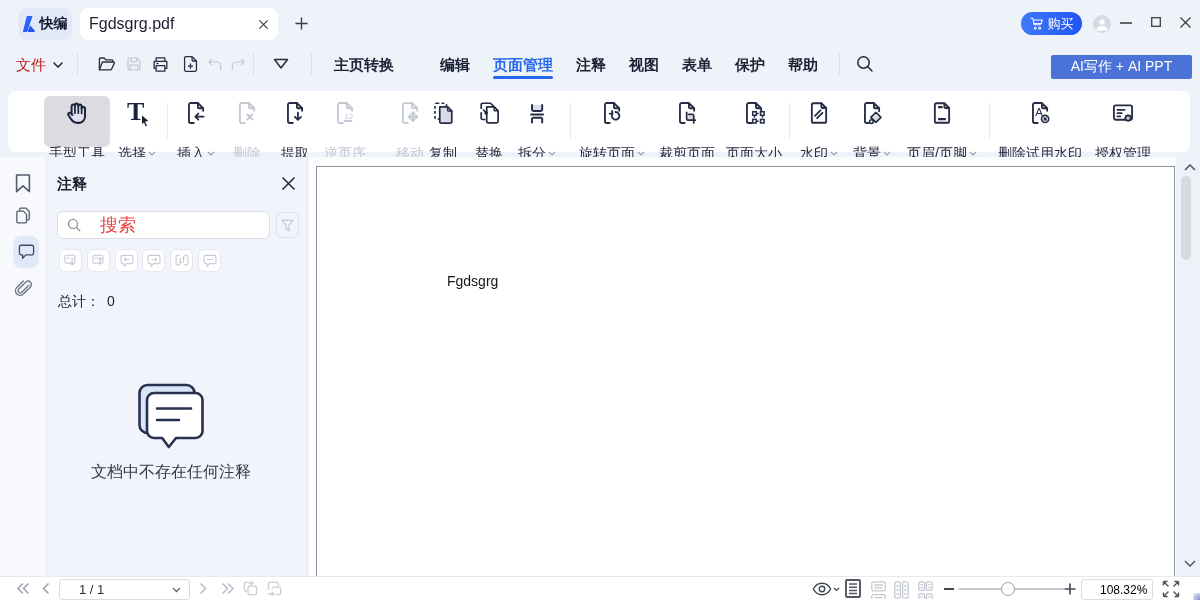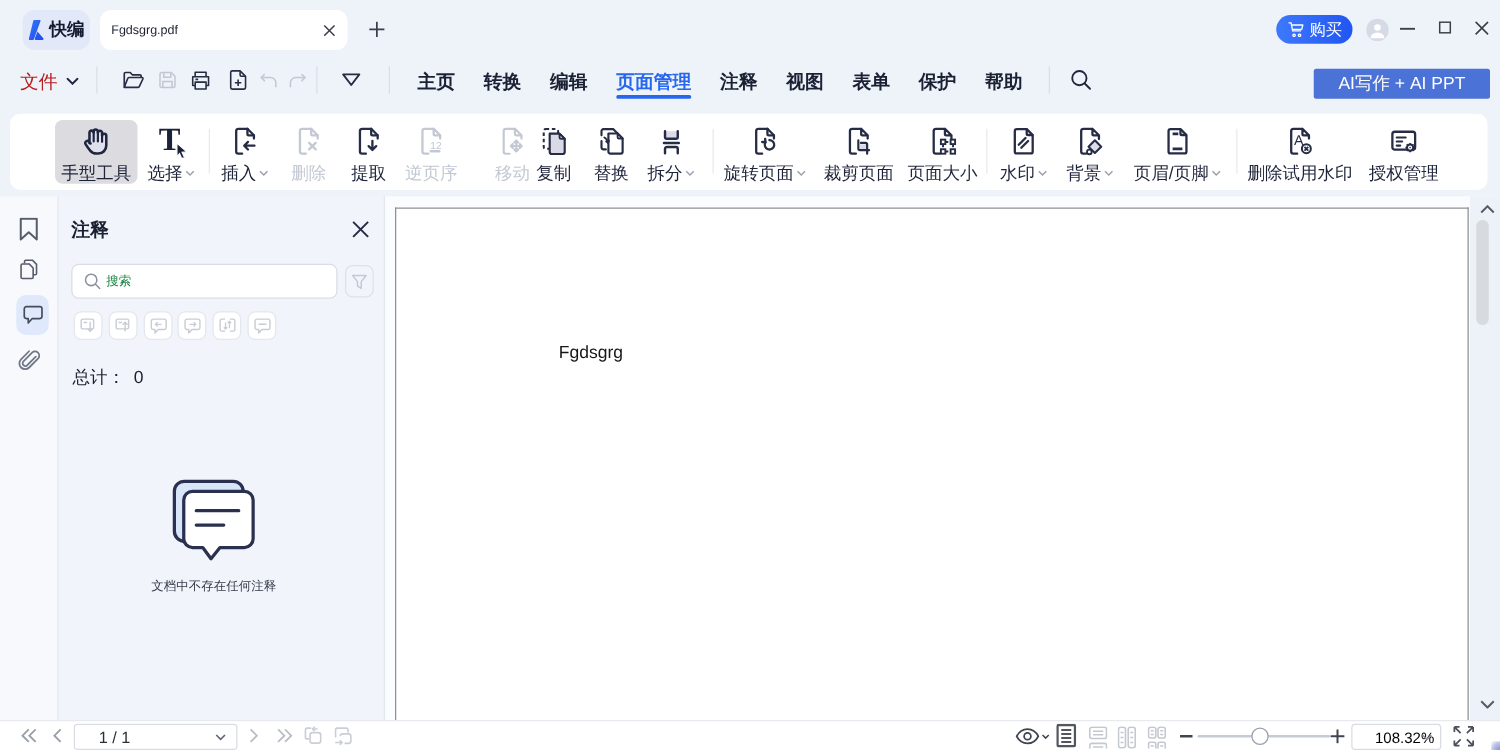--- a/index.html
+++ b/index.html
@@ -4,30 +4,30 @@
 <style>
 *{margin:0;padding:0;box-sizing:border-box}
 html,body{width:1200px;height:600px;overflow:hidden}
 body{position:relative;background:#eef2f9;font-family:"Liberation Sans",sans-serif;color:#1b2134}
 .abs{position:absolute}
 svg{display:block}
 
 .logo{left:18px;top:8px;width:54px;height:32px;background:#e2e8f8;border-radius:10px;display:flex;align-items:center;justify-content:center;gap:4px}
 .logo span{font-size:14px;font-weight:bold;color:#141a30}
 .tab{left:80px;top:8px;width:198px;height:32px;background:#fff;border-radius:9px;display:flex;align-items:center}
-.tab .t{font-size:10px;color:#1c2030;margin-left:9px;flex:1}
+.tab .t{font-size:16px;color:#1c2030;margin-left:9px;flex:1}
 
 .mtext{font-size:15px;color:#b91c1c}
 .mitem{position:absolute;top:56px;font-size:15px;font-weight:bold;color:#1b2134}
 .vsep{position:absolute;width:1px;background:#d9dee8}
 
 .tbar{left:8px;top:91px;width:1182px;height:61px;background:#fff;border-radius:8px}
 .tb{position:absolute;top:99px;text-align:center}
 .tb .ic{display:flex;justify-content:center;height:27px;align-items:center}
-.tb .lb{font-size:14px;color:#1d2339;margin-top:4px;white-space:nowrap}
+.tb .lb{font-size:14px;color:#1d2339;margin-top:19px;white-space:nowrap}
 .tb.gray .lb{color:#c3c8d3}
 .tsep{position:absolute;top:103px;width:1px;height:36px;background:#e8eaf0}
 .chev{display:inline-block;vertical-align:2px;margin-left:2px}
 
 .strip{left:0;top:157px;width:46px;height:419px;background:#f7f9fc}
 .panel{left:47px;top:157px;width:260px;height:419px;background:#f1f4fa}
 .mainarea{left:308px;top:157px;width:892px;height:419px;background:#fbfcfe}
 .gutter{left:1176px;top:157px;width:24px;height:419px;background:#edf1f8}
 .page{left:316px;top:166px;width:859px;height:410px;background:#fff;border:1px solid #8d9095;border-bottom:none}
 .csep1{left:46px;top:157px;height:419px}
@@ -111,21 +111,21 @@
     <path d="M3.8 8.5 H14 a6 6 0 0 1 6 6 v4.5" fill="none" stroke="#c3c7d1" stroke-width="1.7" stroke-linecap="round"></path>
   </svg>
 <svg class="abs" style="left:229px;top:56px" width="18" height="17" viewBox="0 0 24 24">
     <path d="M17 5 L20.5 8.5 L17 12" fill="none" stroke="#c3c7d1" stroke-width="1.7" stroke-linecap="round" stroke-linejoin="round"></path>
     <path d="M20.2 8.5 H10 a6 6 0 0 0-6 6 v4.5" fill="none" stroke="#c3c7d1" stroke-width="1.7" stroke-linecap="round"></path>
   </svg>
 <svg class="abs" style="left:273px;top:58px" width="16" height="12" viewBox="0 0 16 12">
     <path d="M1.5 1.5 H14.5 L8 10 Z" fill="none" stroke="#262c42" stroke-width="1.5" stroke-linejoin="round"></path>
   </svg>
 <div class="mitem" style="left:334px">主页</div>
-<div class="mitem" style="left:387px">转换</div>
+<div class="mitem" style="left:364px">转换</div>
 <div class="mitem" style="left:440px">编辑</div>
 <div class="mitem" style="left:493px;color:#2767ef">页面管理</div>
 <div class="abs" style="left:493px;top:76px;width:60px;height:3px;background:#2767ef;border-radius:2px"></div>
 <div class="mitem" style="left:576px">注释</div>
 <div class="mitem" style="left:629px">视图</div>
 <div class="mitem" style="left:682px">表单</div>
 <div class="mitem" style="left:735px">保护</div>
 <div class="mitem" style="left:788px">帮助</div>
 <svg class="abs" style="left:856px;top:55px" width="18" height="18" viewBox="0 0 18 18">
     <circle cx="7.5" cy="7.5" r="5.7" fill="none" stroke="#20263c" stroke-width="1.5"></circle>
@@ -380,21 +380,21 @@
   </svg>
 <div class="abs" style="left:57px;top:175px;font-size:15px;font-weight:bold;color:#1a2031">注释</div>
 <svg class="abs" style="left:281px;top:176px" width="15" height="15" viewBox="0 0 15 15">
     <path d="M1.5 1.5 L13.5 13.5 M13.5 1.5 L1.5 13.5" stroke="#262c45" stroke-width="1.6"></path>
   </svg>
 <div class="abs" style="left:57px;top:211px;width:213px;height:28px;background:#fff;border:1px solid #d8dde6;border-radius:6px;display:flex;align-items:center">
 <svg style="margin-left:9px" width="14" height="14" viewBox="0 0 16 16">
       <circle cx="6.8" cy="6.8" r="5.2" fill="none" stroke="#8a909c" stroke-width="1.4"></circle>
       <path d="M10.8 10.8 L14.6 14.6" stroke="#8a909c" stroke-width="1.4" stroke-linecap="round"></path>
     </svg>
-<span style="font-size:10px;color:#15803d;margin-left:4px">搜索</span>
+<span style="font-size:18px;color:#ef4444;margin-left:19px">搜索</span>
   </div>
 <div class="abs" style="left:276px;top:212px;width:23px;height:26px;border:1px solid #dde1e9;border-radius:6px;display:flex;align-items:center;justify-content:center">
     <svg width="13" height="13" viewBox="0 0 14 14">
       <path d="M1.2 1.5 H12.8 L8.6 6.8 V12.6 L5.4 10.6 V6.8 Z" fill="none" stroke="#c4c9d3" stroke-width="1.3" stroke-linejoin="round"></path>
     </svg>
   </div>
 <div class="abs" style="left:59px;top:249px;width:23px;height:23px;background:#fff;border:1px solid #e4e7ee;border-radius:6px;display:flex;align-items:center;justify-content:center">
     <svg width="14" height="13" viewBox="0 0 16 15">
       <rect x="1" y="1.5" width="11.5" height="9" rx="1.5" fill="none" stroke="#c9ccd4" stroke-width="1.3"></rect>
       <path d="M3.2 4.6 H6.4" stroke="#c9ccd4" stroke-width="1.3"></path>
@@ -431,21 +431,21 @@
       <path d="M3 1.5 H13 A1.8 1.8 0 0 1 14.8 3.3 V9.2 A1.8 1.8 0 0 1 13 11 H7.5 L4.5 14.2 V11 H3 A1.8 1.8 0 0 1 1.2 9.2 V3.3 A1.8 1.8 0 0 1 3 1.5 Z" fill="none" stroke="#c9ccd4" stroke-width="1.3" stroke-linejoin="round"></path>
       <path d="M4.4 6.2 H11.6" stroke="#c9ccd4" stroke-width="1.3"></path>
     </svg>
   </div>
 <div class="abs" style="left:58px;top:293px;font-size:14px;color:#1a2031">总计：<span style="margin-left:7px">0</span></div>
 <svg class="abs" style="left:136px;top:380px" width="70" height="70" viewBox="0 0 70 70">
     <rect x="3.5" y="5" width="55" height="48" rx="8" fill="#d9e6fa" stroke="#2a3050" stroke-width="2.6"></rect>
     <path d="M18 13 H59.5 A7 7 0 0 1 66.5 20 V51 A7 7 0 0 1 59.5 58 H40 L32.8 67 L26.2 58 H18 A7 7 0 0 1 11 51 V20 A7 7 0 0 1 18 13 Z" fill="#fff" stroke="#2a3050" stroke-width="2.6" stroke-linejoin="round"></path>
     <path d="M21 28.5 H55 M21 40 H43" stroke="#2a3050" stroke-width="2.6" stroke-linecap="round"></path>
   </svg>
-<div class="abs" style="left:47px;top:462px;width:248px;text-align:center;font-size:10px;color:#343b49">文档中不存在任何注释</div>
+<div class="abs" style="left:47px;top:462px;width:248px;text-align:center;font-size:16px;color:#343b49">文档中不存在任何注释</div>
 <svg class="abs" style="left:1184px;top:164px" width="12" height="7" viewBox="0 0 12 7">
     <path d="M1 6 L6 1 L11 6" fill="none" stroke="#565c68" stroke-width="1.6"></path>
   </svg>
 <div class="abs" style="left:1181px;top:176px;width:10px;height:84px;background:#d7dade;border-radius:5px"></div>
 <svg class="abs" style="left:1184px;top:560px" width="12" height="7" viewBox="0 0 12 7">
     <path d="M1 1 L6 6 L11 1" fill="none" stroke="#565c68" stroke-width="1.6"></path>
   </svg>
 
 <div class="abs bbar"></div>
 <div class="abs" style="left:1193px;top:593px;width:7px;height:7px;background:radial-gradient(circle at 100% 100%,#8493d6 0%,#b9c2e6 55%,rgba(255,255,255,0) 100%)"></div>

